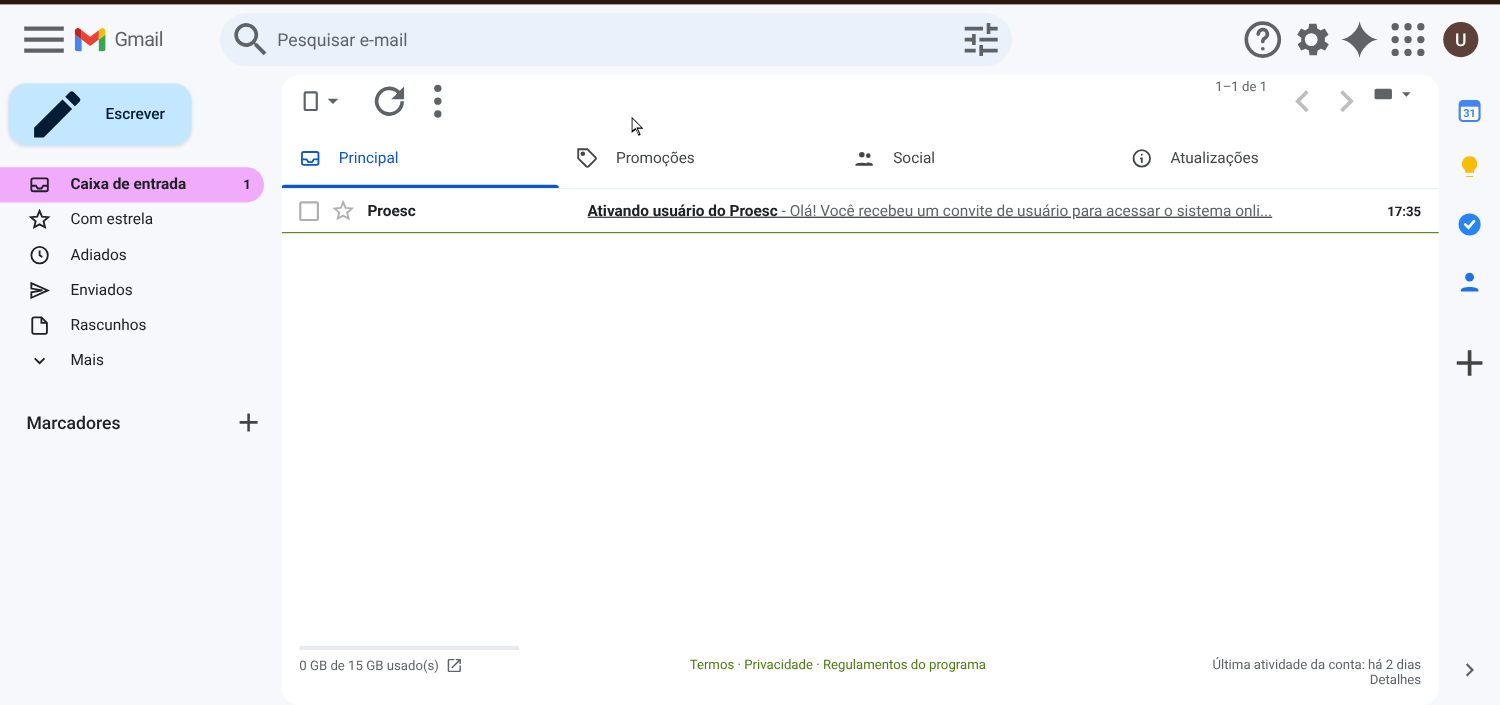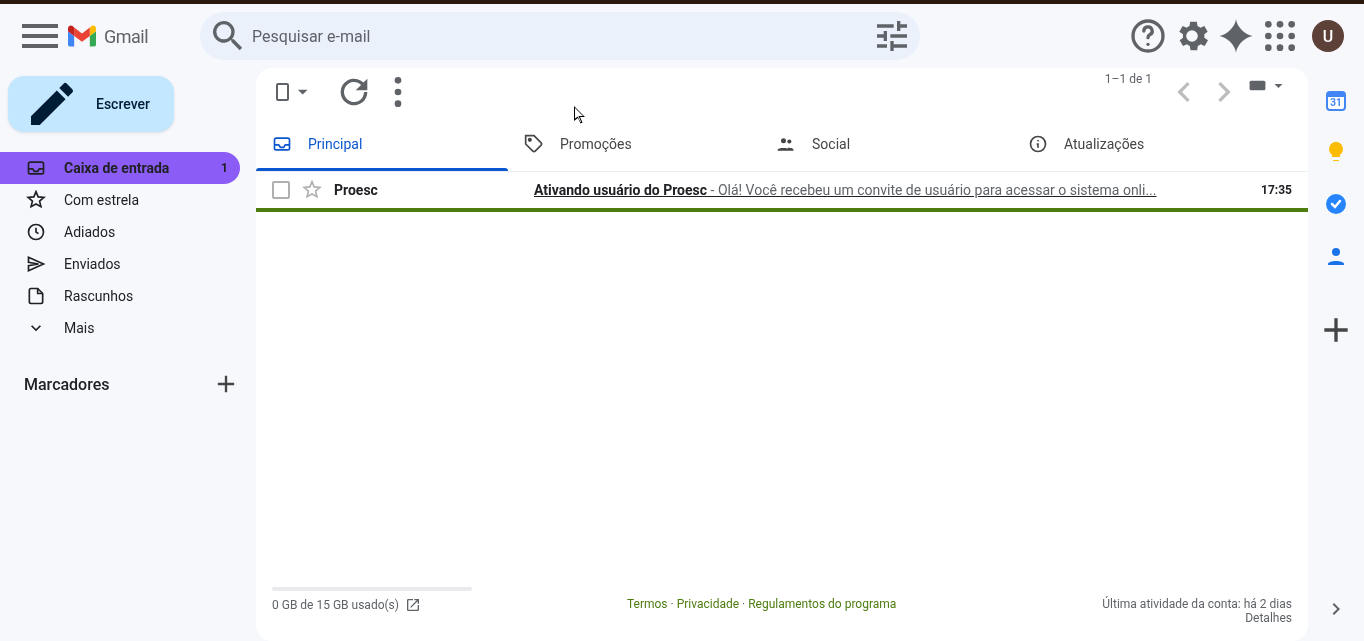--- a/index.html
+++ b/index.html
@@ -17,21 +17,21 @@
 .search-input::placeholder { color: #5f6368; }
 .tune-btn { width: 40px; height: 40px; display: flex; align-items: center; justify-content: center; color: #5f6368; cursor: pointer; border-radius: 50%; }
 .header-right { margin-left: auto; display: flex; align-items: center; gap: 4px; padding-right: 12px; }
 .hicon { width: 40px; height: 40px; border-radius: 50%; display: flex; align-items: center; justify-content: center; color: #5f6368; cursor: pointer; }
 .avatar { width: 32px; height: 32px; border-radius: 50%; background: #5d4037; color: #fff; display: flex; align-items: center; justify-content: center; font-size: 16px; font-weight: 500; margin-left: 8px; cursor: pointer; }
 
 .sidebar { position: absolute; top: 68px; left: 0; width: 256px; padding-top: 8px; }
 .compose-btn { margin-left: 8px; height: 56px; padding: 0 24px 0 16px; background: #c2e7ff; border-radius: 16px; display: inline-flex; align-items: center; gap: 16px; cursor: pointer; font-size: 14px; font-weight: 500; color: #001d35; box-shadow: 0 1px 3px rgba(0,0,0,.1); }
 .nav-list { margin-top: 16px; }
 .nav-item { height: 32px; margin-right: 16px; border-radius: 0 16px 16px 0; display: flex; align-items: center; padding: 0 12px 0 26px; cursor: pointer; font-size: 14px; color: #202124; gap: 18px; }
-.nav-item.active { background: #8b5cf6; font-weight: 700; }
+.nav-item.active { background: #f0abfc; font-weight: 700; }
 .nav-item .count { margin-left: auto; font-size: 12px; font-weight: 700; }
 .nav-icon { width: 20px; height: 20px; color: #202124; flex-shrink: 0; display: flex; align-items: center; justify-content: center; }
 .labels-header { display: flex; align-items: center; justify-content: space-between; padding: 0 16px 0 24px; margin-top: 24px; height: 32px; }
 .labels-header span { font-size: 16px; font-weight: 500; color: #202124; }
 .labels-add { width: 28px; height: 28px; display: flex; align-items: center; justify-content: center; cursor: pointer; color: #444; border-radius: 50%; }
 
 .main { position: absolute; top: 68px; left: 256px; right: 56px; bottom: 0; background: #fff; border-radius: 16px; overflow: hidden; display: flex; flex-direction: column; }
 .toolbar { height: 48px; display: flex; align-items: center; padding: 0 16px; }
 .tb-check { display: flex; align-items: center; gap: 2px; padding: 4px; cursor: pointer; }
 .tb-check .box { width: 18px; height: 18px; border: 2px solid #5f6368; border-radius: 2px; }
@@ -39,21 +39,21 @@
 .tb-right { margin-left: auto; display: flex; align-items: flex-start; gap: 0; }
 .pager-text { font-size: 12px; color: #5f6368; margin-right: 12px; }
 .kbd-btn { display: flex; align-items: center; gap: 2px; color: #5f6368; cursor: pointer; padding: 4px; }
 
 .tabs { height: 56px; display: flex; border-bottom: 1px solid #eceff1; }
 .tab { flex: 0 0 252px; display: flex; align-items: center; gap: 16px; padding: 0 16px; cursor: pointer; font-size: 14px; color: #444746; position: relative; }
 .tab.active { color: #0b57d0; }
 .tab.active::after { content: ''; position: absolute; bottom: 0; left: 0; right: 0; height: 3px; background: #0b57d0; border-radius: 3px 3px 0 0; }
 .tab-icon { width: 20px; height: 20px; display: flex; align-items: center; justify-content: center; }
 
-.mail-row { height: 40px; display: flex; align-items: center; padding: 0 16px; border-bottom: 4px solid #4d7c0f; cursor: pointer; font-size: 14px; }
+.mail-row { height: 40px; display: flex; align-items: center; padding: 0 16px; border-bottom: 1px solid #4d7c0f; cursor: pointer; font-size: 14px; }
 .mail-check { width: 18px; height: 18px; border: 2px solid #b0b0b0; border-radius: 2px; margin-right: 12px; cursor: pointer; }
 .mail-star { width: 20px; height: 20px; color: #b0b0b0; margin-right: 12px; cursor: pointer; }
 .mail-sender { width: 200px; font-weight: 700; color: #202124; }
 .mail-subject { flex: 1; overflow: hidden; white-space: nowrap; text-overflow: ellipsis; color: #202124; text-decoration: underline; }
 .mail-subject .subj { font-weight: 700; }
 .mail-subject .snip { color: #5f6368; font-weight: 400; }
 .mail-time { font-size: 12px; font-weight: 700; color: #202124; margin-left: 16px; }
 
 .footer { margin-top: auto; padding: 12px 16px 16px; color: #5f6368; font-size: 12px; }
 .storage-bar { width: 200px; height: 4px; background: #e8eaed; border-radius: 2px; margin-bottom: 6px; }

